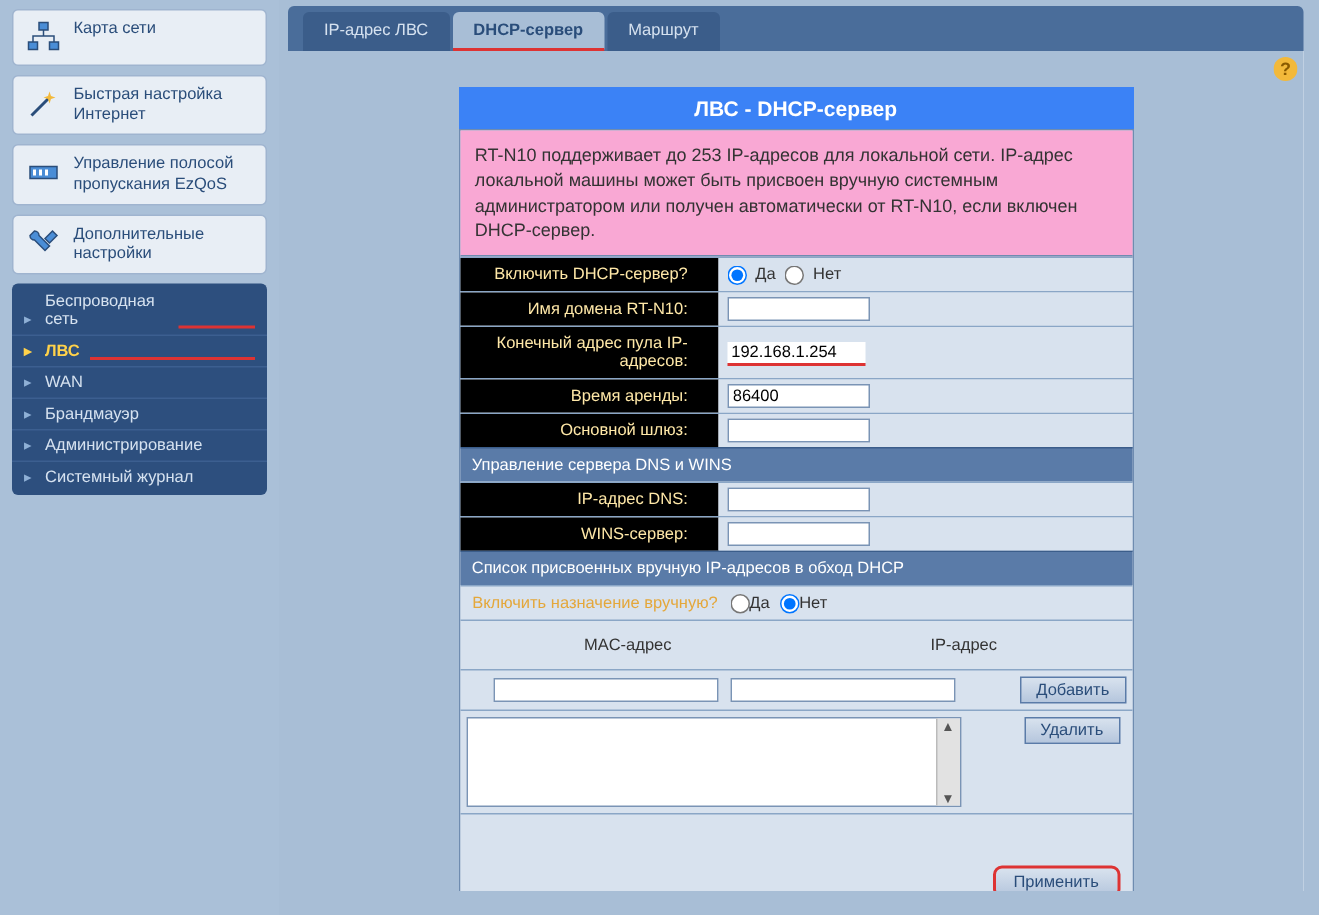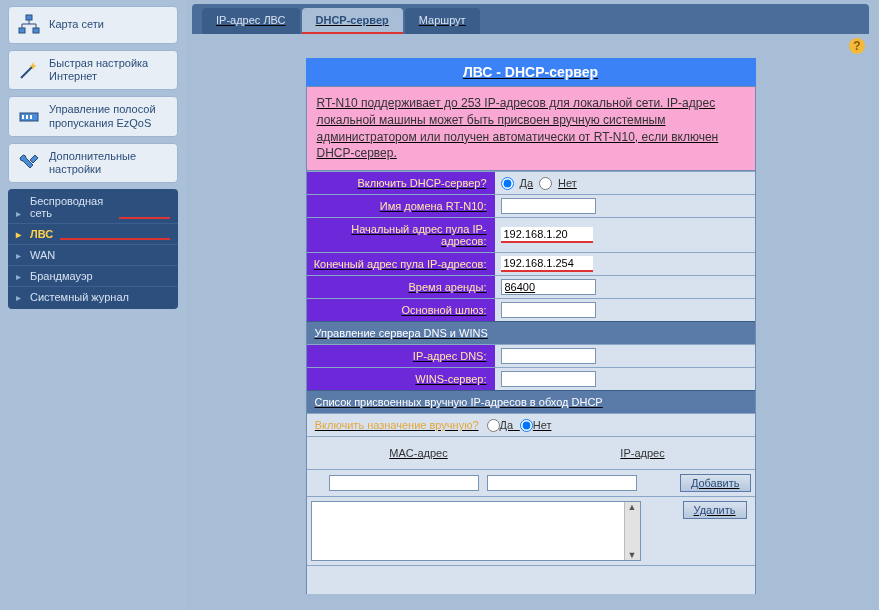--- a/index.html
+++ b/index.html
@@ -1,38 +1,38 @@
 <!DOCTYPE html>
 <html><head>
 <meta charset="utf-8">
 <style>
 * { box-sizing: border-box; margin: 0; padding: 0; }
 body { font-family: Arial, sans-serif; font-size: 12px; background: #aac0d8; width: 879px; height: 610px; overflow: hidden; }
 .page { display: flex; height: 100%; }
 .sidebar { width: 186px; background: #aac0d8; padding: 6px 8px 0 8px; }
-.side-box { background: #e8eef5; border: 1px solid #9fb4cf; border-radius: 4px; margin-bottom: 6px; padding: 6px 6px 6px 8px; display: flex; align-items: center; color: #2a4d7a; cursor: pointer; }
+.side-box { background: #e8eef5; border: 1px solid #9fb4cf; border-radius: 4px; margin-bottom: 6px; padding: 6px 6px 6px 8px; display: flex; color: #2a4d7a; cursor: pointer; }
 .side-box .icon { width: 24px; height: 24px; margin-right: 8px; display:flex;align-items:center;justify-content:center;}
 .side-box .label { font-size: 11px; line-height: 1.2; }
 .submenu { background: #2d4f7e; border-radius: 4px; padding: 2px 0; }
 .sub-item { color: #d6e2f0; font-size: 11px; padding: 4px 8px 4px 22px; border-bottom: 1px solid #3c5f90; position: relative; cursor: pointer; display:flex; align-items:flex-end; justify-content:space-between;}
 .sub-item:last-child { border-bottom: none; }
 .sub-item::before { content: "▸"; position: absolute; left: 8px; color: #8fb0d6; font-size: 10px; }
 .sub-item.active { color: #ffd24a; font-weight: bold; }
 .sub-item.active::before { color: #ffd24a; }
 .underline { display:inline-block; height:2px; background:#d33; width:60px; margin-left:6px; }
-.main { flex: 1; background: #a8bed6; position: relative; padding: 4px 10px 10px 6px; text-decoration: underline; }
+.main { flex: 1; background: #a8bed6; position: relative; padding: 4px 10px 10px 6px; }
 .tabs-wrap { background: #4a6d9a; border-radius: 4px 4px 0 0; padding: 4px 0 0 10px; display: flex; gap: 2px; }
 .tab { background: #3b5d8a; color: #d6e2f0; font-size: 11px; padding: 6px 14px 6px 14px; border-radius: 4px 4px 0 0; cursor: pointer; }
 .tab.active { background: #a8bed6; color: #2a4d7a; border-bottom: 2px solid #d33; font-weight: bold; }
 .content { background: #a8bed6; padding: 24px 14px 6px 14px; height: 560px; overflow: auto; }
 .panel-title { background: #3b82f6; color: #fff; text-align: center; padding: 6px; font-weight: bold; font-size: 14px; }
 .panel { border: 1px solid #6f8cb0; background: #d8e2ee; }
 .panel .desc { background: #f9a8d4; padding: 8px 10px; font-size: 12px; color: #333; line-height: 1.4; border-bottom: 1px solid #6f8cb0;}
 .section-row { display: flex; border-top: 1px solid #8aa6c6; }
-.section-row .lbl { width: 188px; background: #6d28d9; color: #ffe8a8; text-align: right; padding: 5px 8px 5px 4px; font-size: 11px; }
+.section-row .lbl { width: 172px; background: #000000; color: #ffe8a8; text-align: right; padding: 5px 20px 5px 4px; font-size: 11px; }
 .section-row .val { flex: 1; background: #d8e2ee; padding: 3px 6px; display:flex; align-items:center; gap:6px;}
 .section-row .val input[type=text] { width: 95px; font-size: 11px; padding: 1px 3px; border:1px solid #7a94b5; }
 .radio-lbl { font-size: 11px; color: #333; }
 .section-head { background: #5a7ba8; color: #fff; padding: 5px 8px; font-size: 11px; border-top:1px solid #3b5d8a;}
 .manual-row { background:#d8e2ee; padding:4px 8px; border-top:1px solid #8aa6c6;}
 .manual-row .inner { display:flex; align-items:center; }
 .manual-row .mlbl { color:#e4a73a; font-size:11px; width:172px; text-align:right; padding-right:8px;}
 .col-head { display:flex; background:#d8e2ee; border-top:1px solid #8aa6c6; padding:10px 0;}
 .col-head div { flex:1; text-align:center; font-size:11px; color:#333;}
 .inputs-row {display:flex; background:#d8e2ee; padding:4px; gap:8px; align-items:center; border-top:1px solid #8aa6c6;}
@@ -102,20 +102,23 @@
           <span>ЛВС</span>
           <span class="underline" style="width:110px"></span>
         </div>
       <div class="sub-item">
           <span>WAN</span>
         </div>
       <div class="sub-item">
           <span>Брандмауэр</span>
         </div>
       <div class="sub-item">
+          <span>Администрирование</span>
+        </div>
+      <div class="sub-item">
           <span>Системный журнал</span>
         </div>
     </div>
   </div>
 
   <div class="main">
     <div class="tabs-wrap">
       <div class="tab">IP-адрес ЛВС</div>
       <div class="tab active">DHCP-сервер</div>
       <div class="tab">Маршрут</div>
@@ -134,26 +137,20 @@
             <input type="radio" checked="" style="">
                 <span class="radio-lbl">Да</span>
             <input type="radio" style="">
                 <span class="radio-lbl">Нет</span>
           </div>
         </div>
         <div class="section-row">
           <div class="lbl">Имя домена RT-N10:</div>
           <div class="val">
                 <input type="text" value="" style="">
-              </div>
-        </div>
-        <div class="section-row">
-          <div class="lbl">Начальный адрес пула IP-адресов:</div>
-          <div class="val">
-                <span class="red-under"><input type="text" style="border: none; width: 92px;" value="192.168.1.20"></span>
               </div>
         </div>
         <div class="section-row">
           <div class="lbl">Конечный адрес пула IP-адресов:</div>
           <div class="val">
                 <span class="red-under"><input type="text" style="border: none; width: 92px;" value="192.168.1.254"></span>
               </div>
         </div>
         <div class="section-row">
           <div class="lbl">Время аренды:</div>

